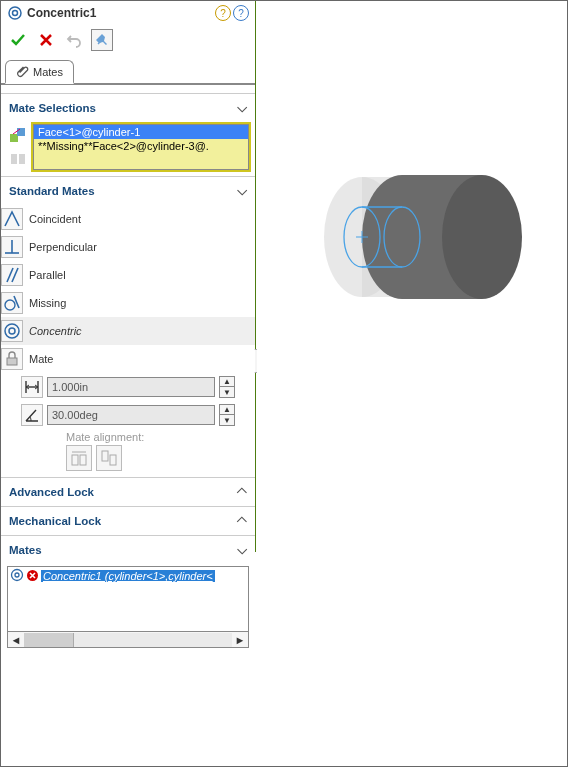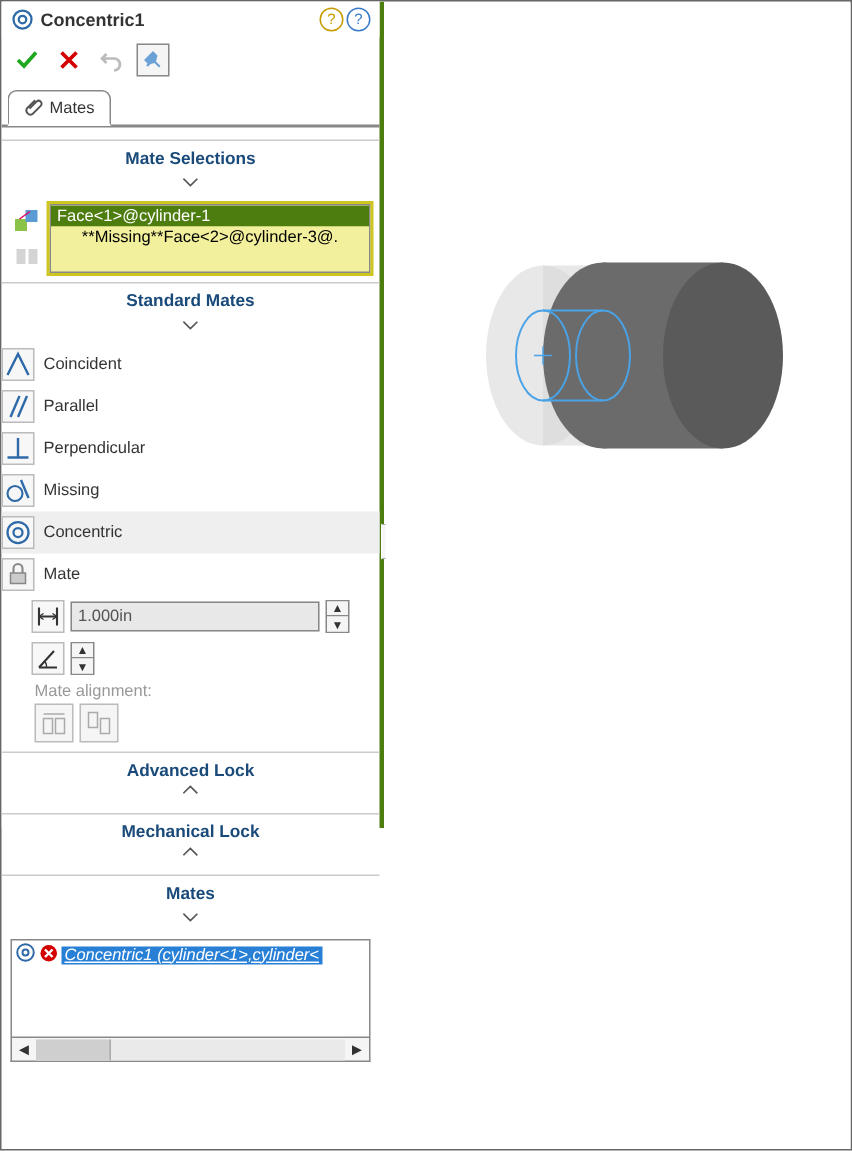--- a/index.html
+++ b/index.html
@@ -10,21 +10,21 @@
     color: #333;
     width: 568px;
     height: 767px;
     position: relative;
     border: 1px solid #666;
     overflow: hidden;
   }
   .panel {
     width: 255px;
     height: 551px;
-    border-right: 3px solid #4d7c0f;
+    border-right: 1px solid #4d7c0f;
     background: #fff;
     position: relative;
   }
   .titlebar {
     display: flex;
     align-items: center;
     padding: 4px 6px;
     background: #fff;
   }
   .titlebar .ticon { width: 16px; height: 16px; margin-right: 4px; }
@@ -67,51 +67,50 @@
   .section-head {
     display: flex;
     justify-content: space-between;
     align-items: center;
     padding: 6px 8px;
     font-weight: bold;
     font-size: 11.5px;
     color: #1a4a7a;
     border-top: 1px solid #ccc;
     cursor: pointer;
-    flex-direction: column;
   }
   .chev { font-size: 13px; color: #555; }
   .selections {
     display: flex;
     padding: 2px 6px 6px;
     gap: 4px;
   }
   .sel-icons { display: flex; flex-direction: column; gap: 2px; }
   .sel-list {
     flex: 1;
     border: 1px solid #888;
     background: #f2f09c;
     outline: 2px solid #cfc520;
     min-height: 40px;
     font-size: 11px;
     overflow: hidden;
   }
   .sel-item {
-    background: #4d7c0f;
+    background: #3b82f6;
     color: #fff;
     padding: 1px 4px;
     white-space: nowrap;
   }
-  .sel-item.yellow { background: #f2f09c; color: #000; text-align: center; }
+  .sel-item.yellow { background: #f2f09c; color: #000; }
   .mate-row {
     display: flex; align-items: center; gap: 6px;
     padding: 3px 0;
     cursor: pointer;
   }
-  .mate-row.selected { background: #efefef; }
+  .mate-row.selected { background: #efefef; font-style: italic; }
   .mate-icon {
     width: 22px; height: 22px;
     border: 1px solid #bbb;
     background: #f7f7f7;
     display: flex; align-items: center; justify-content: center;
   }
   .spin-row {
     display: flex; align-items: center; gap: 4px;
     padding: 3px 20px;
   }
@@ -121,21 +120,21 @@
     border: 1px solid #888;
     background: #e8e8e8;
     padding: 3px 4px;
     font-size: 11px;
   }
   .spin-btns {
     display: flex; flex-direction: column; border: 1px solid #888;
   }
   .spin-btns div { width:14px; height:10px; display:flex; align-items:center; justify-content:center; font-size:8px; background:#f5f5f5; cursor:pointer;}
   .spin-btns div:first-child{border-bottom:1px solid #888;}
-  .align-block { padding: 2px 8px 6px 22px; }
+  .align-block { padding: 2px 8px 6px 37px; margin-left: 28px; }
   .align-label { color: #999; font-size: 11px; margin-bottom: 2px; }
   .align-btns { display:flex; gap:4px; }
   .align-btn { width:26px; height:26px; border:1px solid #bbb; background:#f5f5f5; display:flex; align-items:center; justify-content:center; cursor:pointer; font-size:12px; color:#aaa;}
   .mates-box-wrap { padding: 2px 6px 6px; }
   .mates-box {
     border: 1px solid #888;
     height: 66px;
     background: #fff;
     overflow: hidden;
     position: relative;
@@ -262,34 +261,34 @@
     <span class="mate-icon">
       <svg width="18" height="18" viewBox="0 0 18 18">
           <path d="M2 16 L9 2 L16 16" stroke="#2f6aa8" stroke-width="1.6" fill="none"></path>
         </svg>
     </span>
     <span>Coincident</span>
   </div>
   <div class="mate-row">
     <span class="mate-icon">
       <svg width="18" height="18" viewBox="0 0 18 18">
+          <line x1="2" y1="15" x2="16" y2="15" stroke="#2f6aa8" stroke-width="1.6"></line>
+          <line x1="9" y1="15" x2="9" y2="2" stroke="#2f6aa8" stroke-width="1.6"></line>
+        </svg>
+    </span>
+    <span>Perpendicular</span>
+  </div>
+  <div class="mate-row">
+    <span class="mate-icon">
+      <svg width="18" height="18" viewBox="0 0 18 18">
           <line x1="4" y1="16" x2="10" y2="2" stroke="#2f6aa8" stroke-width="1.6"></line>
           <line x1="9" y1="16" x2="15" y2="2" stroke="#2f6aa8" stroke-width="1.6"></line>
         </svg>
     </span>
     <span>Parallel</span>
-  </div>
-  <div class="mate-row">
-    <span class="mate-icon">
-      <svg width="18" height="18" viewBox="0 0 18 18">
-          <line x1="2" y1="15" x2="16" y2="15" stroke="#2f6aa8" stroke-width="1.6"></line>
-          <line x1="9" y1="15" x2="9" y2="2" stroke="#2f6aa8" stroke-width="1.6"></line>
-        </svg>
-    </span>
-    <span>Perpendicular</span>
   </div>
   <div class="mate-row">
     <span class="mate-icon">
       <svg width="18" height="18" viewBox="0 0 18 18">
           <circle cx="7" cy="11" r="5" stroke="#2f6aa8" stroke-width="1.4" fill="none"></circle>
           <line x1="11" y1="2" x2="16" y2="14" stroke="#2f6aa8" stroke-width="1.6"></line>
         </svg>
     </span>
     <span>Missing</span>
   </div>
@@ -327,20 +326,21 @@
         <div>▼</div>
       </div>
   </div>
   <div class="spin-row">
     <span class="mate-icon">
       <svg width="18" height="18" viewBox="0 0 18 18">
           <path d="M3 15 L15 15 M3 15 L13 4" stroke="#333" stroke-width="1.4" fill="none"></path>
           <path d="M8 15 A6 6 0 0 0 7 11" stroke="#333" fill="none"></path>
         </svg>
     </span>
+    <input class="spin-input" disabled="" value="30.00deg" style="">
     <div class="spin-btns">
         <div>▲</div>
         <div>▼</div>
       </div>
   </div>
 
   <div class="align-block">
     <div class="align-label">Mate alignment:</div>
     <div class="align-btns">
       <span class="align-btn">

